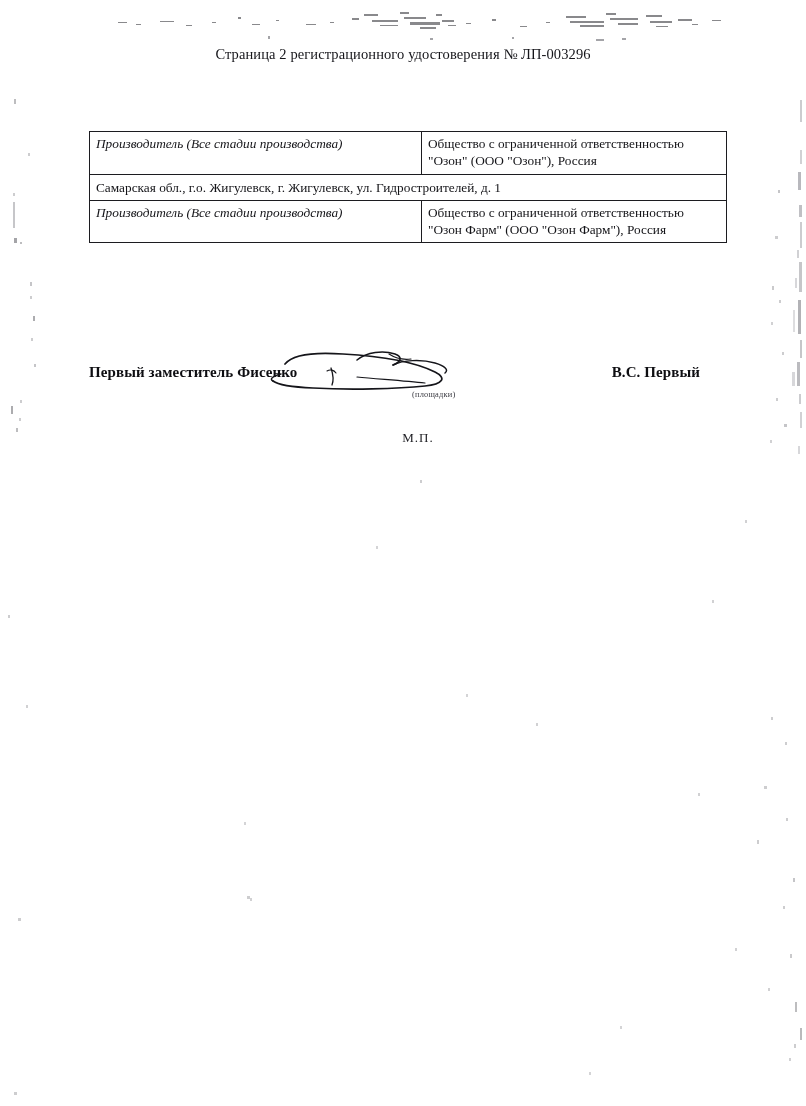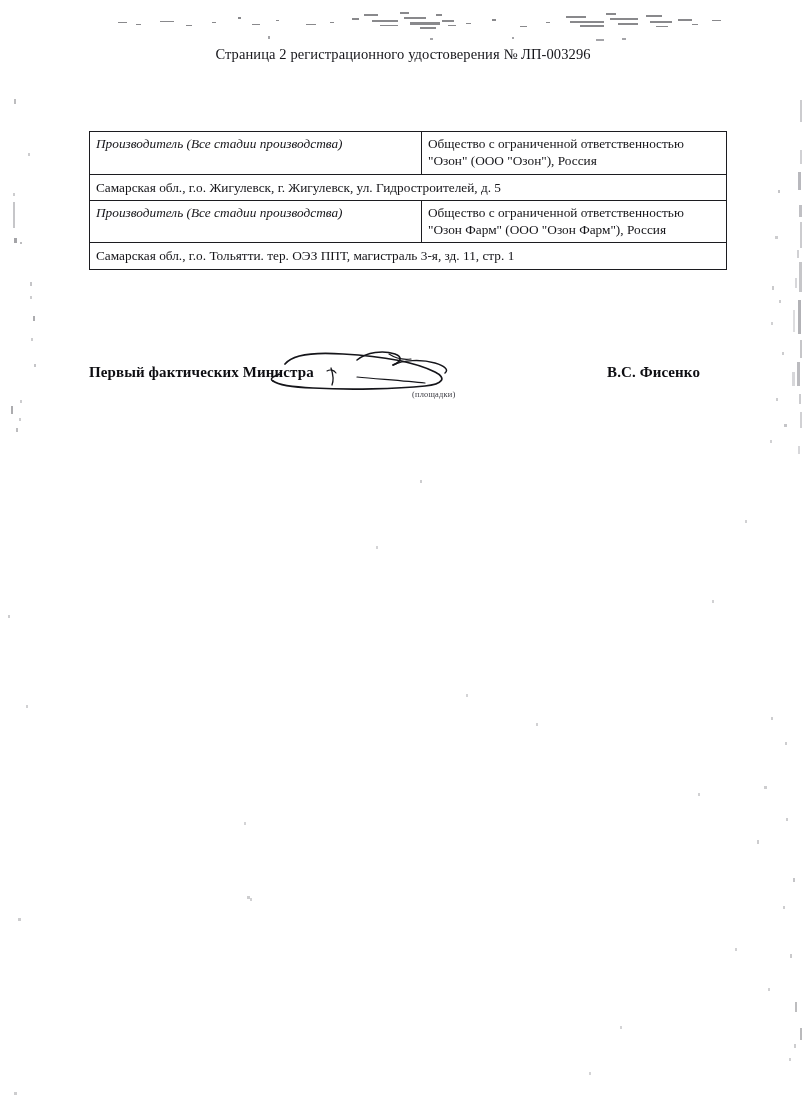--- a/index.html
+++ b/index.html
@@ -206,53 +206,53 @@
   <div class="doc-header">Страница 2 регистрационного удостоверения № ЛП-003296</div>
 
   <table class="mfg-table">
     <tbody>
 
       <tr>
         <td class="role-cell">Производитель (Все стадии производства)</td>
         <td class="org-cell">Общество с ограниченной ответственностью "Озон" (ООО "Озон"), Россия</td>
       </tr>
       <tr>
-        <td class="addr-cell" colspan="2">Самарская обл., г.о. Жигулевск, г. Жигулевск, ул. Гидростроителей, д. 5</td>
+        <td class="addr-cell" colspan="2">Самарская обл., г.о. Жигулевск, г. Жигулевск, ул. Гидростроителей, д. 1</td>
       </tr>
 
       <tr>
         <td class="role-cell">Производитель (Все стадии производства)</td>
         <td class="org-cell">Общество с ограниченной ответственностью "Озон Фарм" (ООО "Озон Фарм"), Россия</td>
       </tr>
-      <tr>
-        <td class="addr-cell" colspan="2">Самарская обл., г.о. Тольятти. тер. ОЭЗ ППТ, магистраль 3-я, зд. 11, стр. 1</td>
-      </tr>
     </tbody>
   </table>
 
   <div class="sig-block">
-    <div class="sig-title">Первый фактических Министра</div>
+    <div class="sig-title">Первый заместитель Фисенко</div>
 
     <svg class="sig-scrawl" viewBox="0 0 260 56">
       <g fill="none" stroke="#15151a" stroke-linecap="round" stroke-linejoin="round">
         <path d="M46,14 C54,4 76,2 104,4 C140,6 176,12 196,22 C208,28 204,34 186,36 C158,39 110,40 74,38 C52,37 38,34 34,31" stroke-width="1.7"></path>
         <path d="M34,31 C30,29 34,26 42,24" stroke-width="1.5"></path>
         <path d="M118,10 C128,2 144,0 156,4 C164,7 162,12 154,15" stroke-width="1.6"></path>
         <path d="M154,15 C164,10 182,9 196,13 C206,16 210,20 206,23" stroke-width="1.5"></path>
         <path d="M92,18 C94,24 95,30 93,35" stroke-width="1.3"></path>
         <path d="M88,21 C91,19 95,20 97,23" stroke-width="1.1"></path>
         <path d="M118,27 C140,29 166,31 186,33" stroke-width="1.2"></path>
         <path d="M150,4 C156,8 164,10 172,9" stroke-width="1.2"></path>
       </g>
     </svg>
 
     <div class="sig-caption">(площадки)</div>
-    <div class="sig-name">В.С. Фисенко</div>
+    <div class="sig-name">В.С. Первый</div>
   </div>
 
+  <div class="stamp-mark">
+    <span>М.П.</span>
+  </div>
 
   <div class="noise-layer">
 
     <div class="streak" style="left:13px;top:202px;width:2px;height:26px;"></div>
     <div class="speck" style="left:13px;top:193px;width:2px;height:3px;opacity:.3;"></div>
     <div class="speck" style="left:14px;top:238px;width:3px;height:5px;"></div>
     <div class="speck" style="left:20px;top:242px;width:2px;height:2px;opacity:.4;"></div>
     <div class="speck" style="left:30px;top:282px;width:2px;height:4px;opacity:.35;"></div>
     <div class="speck" style="left:30px;top:296px;width:2px;height:3px;opacity:.3;"></div>
     <div class="speck" style="left:33px;top:316px;width:2px;height:5px;opacity:.5;"></div>

